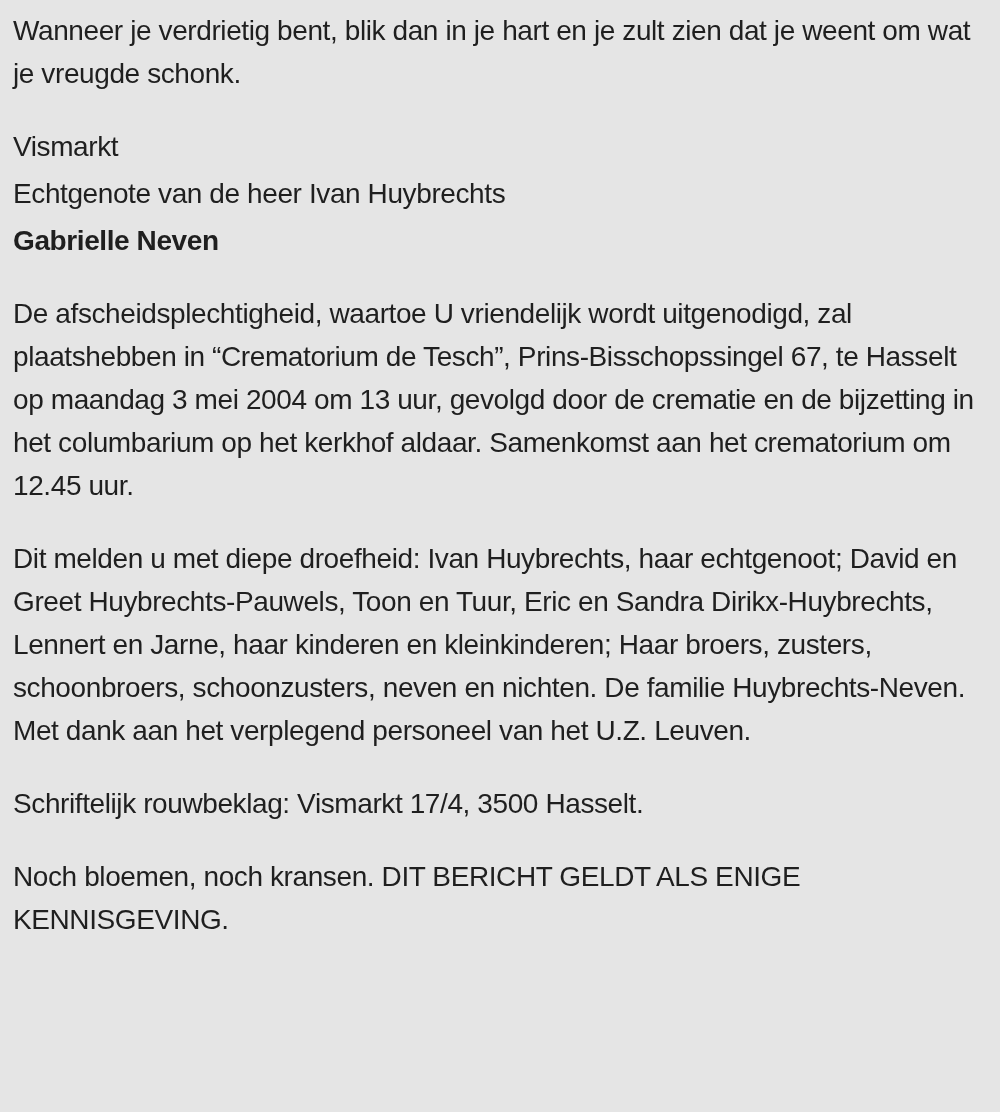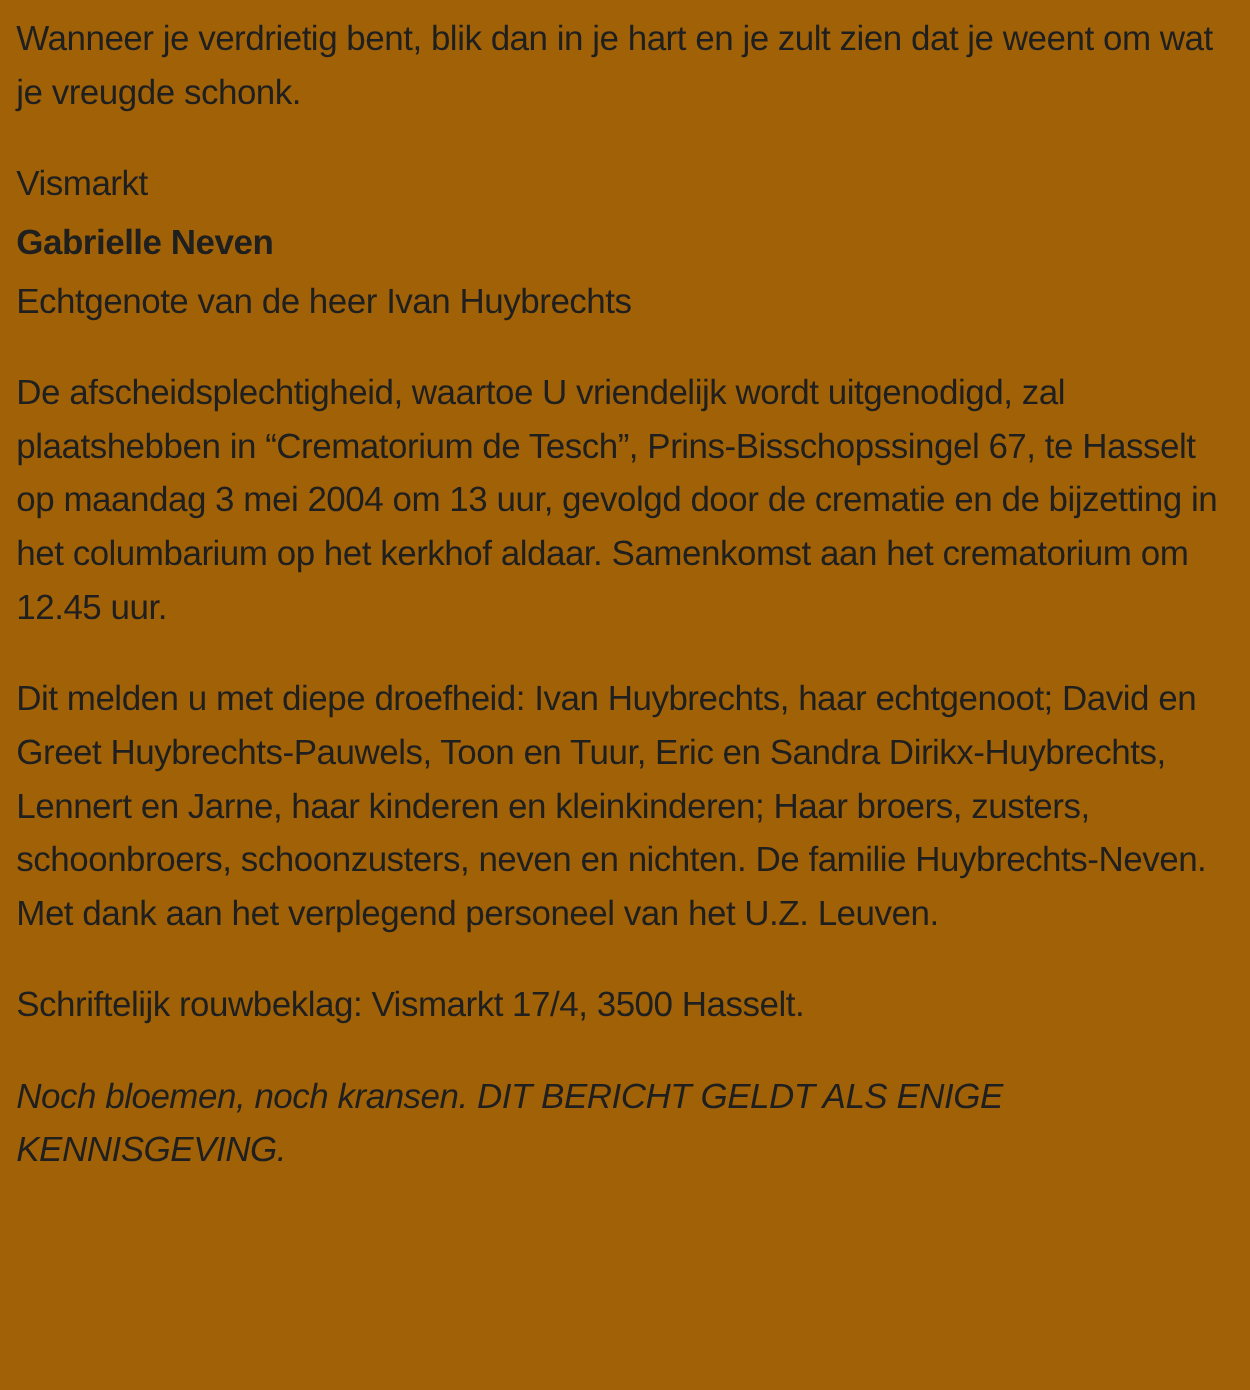--- a/index.html
+++ b/index.html
@@ -5,21 +5,21 @@
   html, body {
     margin: 0;
     padding: 0;
     background: #ffffff;
   }
   .page {
     width: 1000px;
     min-height: 1112px;
     box-sizing: border-box;
     padding: 9px 14px 20px 13px;
-    background: #a16207;
+    background: #e5e5e5;
     font-family: "Liberation Sans", "DejaVu Sans", sans-serif;
     font-size: 28px;
     line-height: 43px;
     letter-spacing: -0.4px;
     color: #1f1f1f;
     font-stretch: 92%;
   }
   .para {
     margin: 0 0 30px 0;
   }
@@ -27,34 +27,33 @@
     margin: 0 0 30px 0;
   }
   .name-block .line {
     margin: 0 0 4px 0;
   }
   .name-block .deceased-name {
     font-weight: 700;
   }
   .para:last-child {
     margin-bottom: 0;
-    font-style: italic;
   }
 </style>
 </head>
 <body>
 
 <main class="page">
 
   <p class="para">Wanneer je verdrietig bent, blik dan in je hart en je zult zien dat je weent om wat je vreugde schonk.</p>
 
   <div class="name-block">
     <p class="line">Vismarkt</p>
+    <p class="line">Echtgenote van de heer Ivan Huybrechts</p>
     <p class="line deceased-name">Gabrielle Neven</p>
-    <p class="line">Echtgenote van de heer Ivan Huybrechts</p>
   </div>
 
 
   <p class="para">De afscheidsplechtigheid, waartoe U vriendelijk wordt uitgenodigd, zal plaatshebben in “Crematorium de Tesch”, Prins-Bisschopssingel 67, te Hasselt op maandag 3 mei 2004 om 13 uur, gevolgd door de crematie en de bijzetting in het columbarium op het kerkhof aldaar. Samenkomst aan het crematorium om 12.45 uur.</p>
 
   <p class="para">Dit melden u met diepe droefheid: Ivan Huybrechts, haar echtgenoot; David en Greet Huybrechts-Pauwels, Toon en Tuur, Eric en Sandra Dirikx-Huybrechts, Lennert en Jarne, haar kinderen en kleinkinderen; Haar broers, zusters, schoonbroers, schoonzusters, neven en nichten. De familie Huybrechts-Neven. Met dank aan het verplegend personeel van het U.Z. Leuven.</p>
 
   <p class="para">Schriftelijk rouwbeklag: Vismarkt 17/4, 3500 Hasselt.</p>
 
   <p class="para">Noch bloemen, noch kransen. DIT BERICHT GELDT ALS ENIGE KENNISGEVING.</p>

